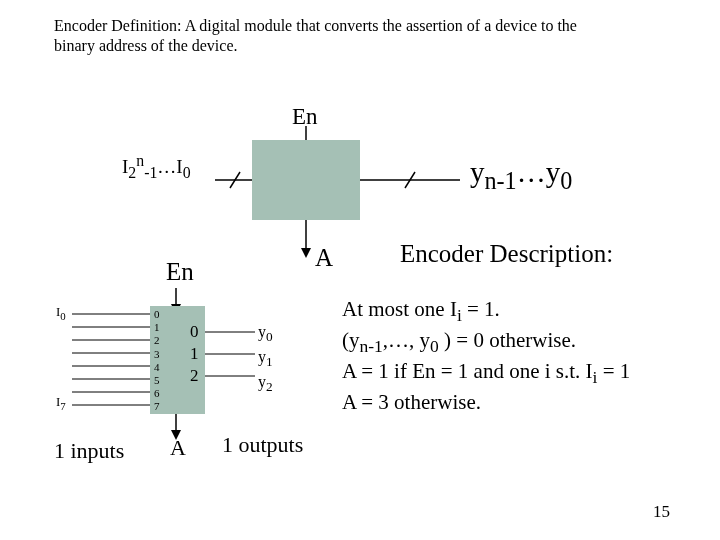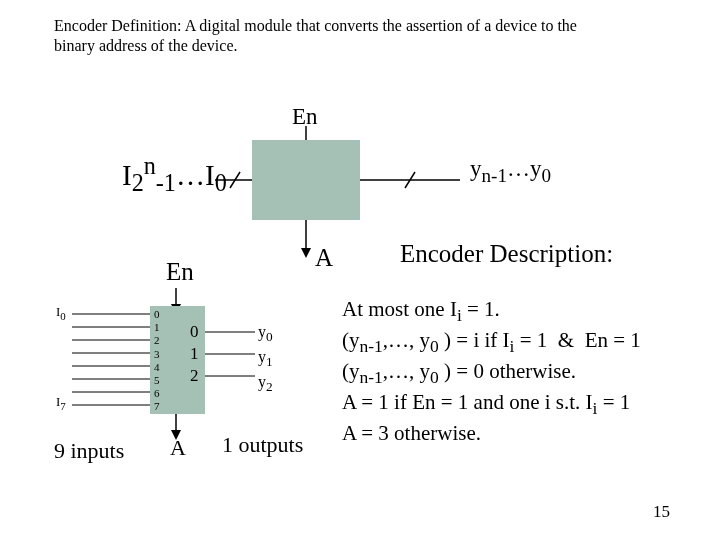--- a/index.html
+++ b/index.html
@@ -6,22 +6,22 @@
   body{
     width:720px;height:540px;
     font-family:"Times New Roman",Times,serif;
     color:#000;background:#fff;
     position:relative;
   }
   .abs{position:absolute}
   .def{left:54px;top:16px;width:560px;font-size:16px;line-height:1.25}
   .box{background:#a5c0b5;position:absolute}
   .en-top{left:292px;top:104px;font-size:23px}
-  .ilabel{left:122px;top:152px;font-size:29px}
-  .ylabel{left:470px;top:156px;font-size:23px}
+  .ilabel{left:122px;top:152px;font-size:19px}
+  .ylabel{left:470px;top:156px;font-size:29px}
   .a-top{left:315px;top:244px;font-size:25px}
   .en2{left:166px;top:258px;font-size:25px}
   .desc-title{left:400px;top:240px;font-size:25px}
   .desc-body{left:342px;top:296px;font-size:21px;line-height:1.3;width:360px}
   .io-left-top{left:56px;top:304px;font-size:13px}
   .io-left-bot{left:56px;top:394px;font-size:13px}
   .box2-num{position:absolute;font-size:11px;line-height:1.2}
   .out-num{position:absolute;font-size:17px;line-height:1.3}
   .out-y{position:absolute;font-size:16px;line-height:1.35}
   .eight{left:54px;top:438px;font-size:22px}
@@ -97,26 +97,25 @@
   <div>1</div>
   <div>2</div>
 </div>
 
 <div class="out-y" style="left:258px;top:321px">
   <div>y<sub>0</sub></div>
   <div>y<sub>1</sub></div>
   <div>y<sub>2</sub></div>
 </div>
 
-<div class="abs eight">9 inputs</div>
+<div class="abs eight">1 inputs</div>
 <div class="abs a-bot">A</div>
 <div class="abs three">1 outputs</div>
 
 <div class="abs desc-title">Encoder Description:</div>
 <div class="abs desc-body">
   <div>At most one I<sub>i</sub> = 1.</div>
-  <div>(y<sub>n-1</sub>,…, y<sub>0</sub> ) = i if I<sub>i</sub> = 1 &nbsp;&amp;&nbsp; En = 1</div>
   <div>(y<sub>n-1</sub>,…, y<sub>0</sub> ) = 0 otherwise.</div>
   <div>A = 1 if En = 1 and one i s.t. I<sub>i</sub> = 1</div>
   <div>A = 3 otherwise.</div>
 </div>
 
 <div class="abs pagenum">15</div>
 
 </body></html>

